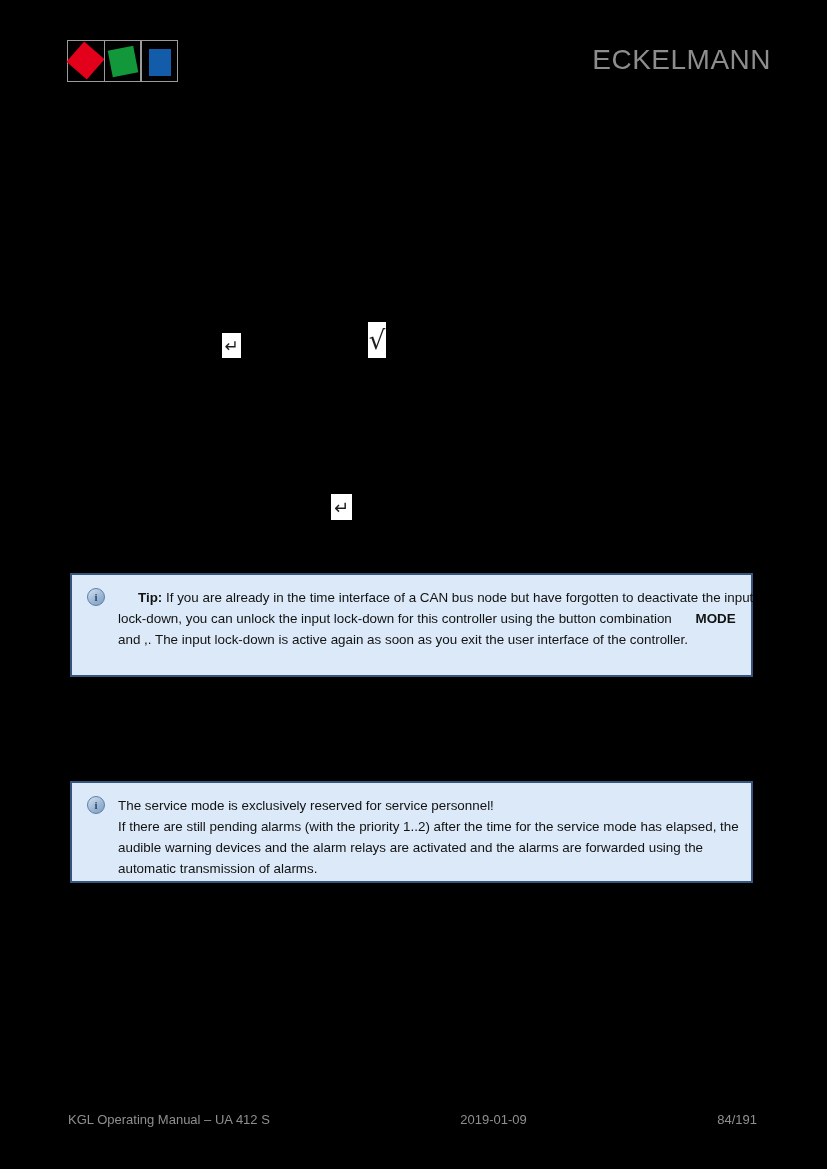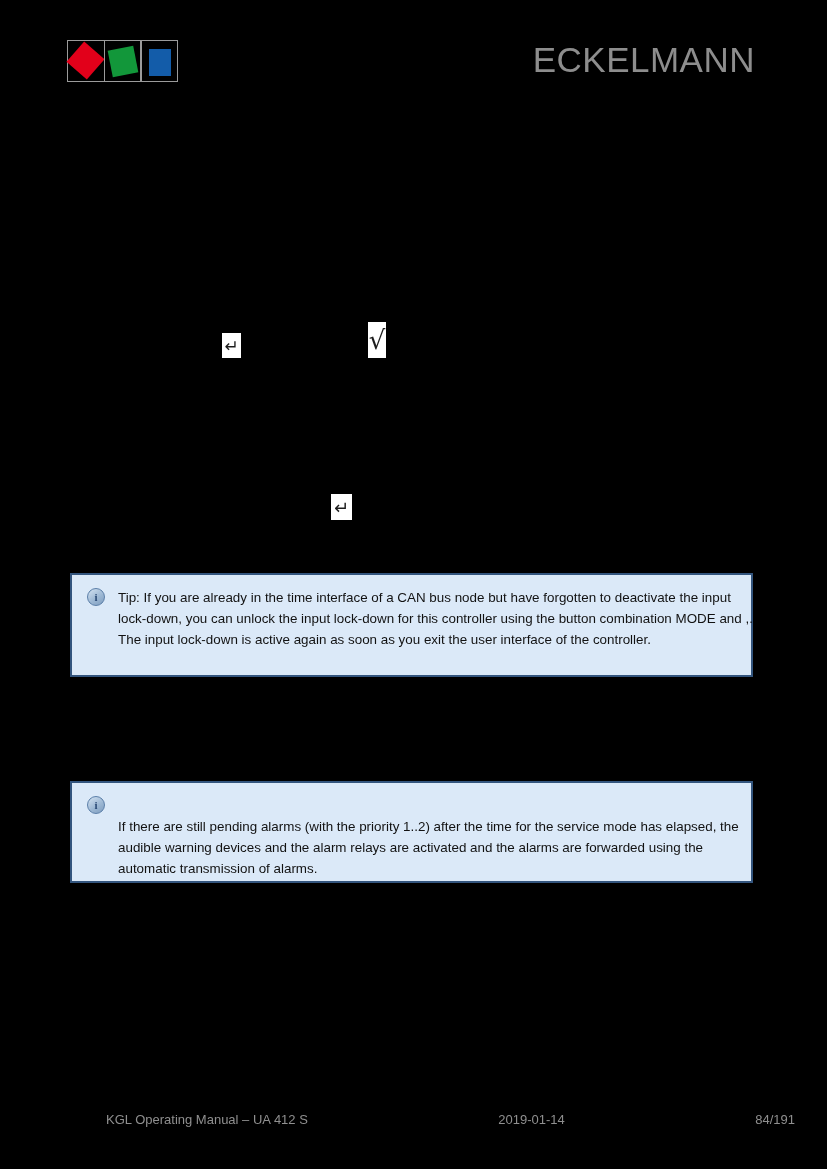--- a/index.html
+++ b/index.html
@@ -20,22 +20,22 @@
     border:1.5px solid #9b9b9b;
     margin-right:-1.5px;
     position:relative;
     overflow:visible;
   }
   .logo-sq{position:absolute;}
   .logo-sq.red{width:27px;height:27px;left:4px;top:6px;transform:rotate(41deg);background:#e2001a;}
   .logo-sq.green{width:26px;height:27px;left:5px;top:7px;transform:rotate(-11deg);background:#12973a;}
   .logo-sq.blue{width:22px;height:27px;left:8px;top:8px;background:#135ca9;}
   .brand{
-    position:absolute;top:41px;right:72px;
-    font-size:35px;line-height:38px;
+    position:absolute;top:41px;right:56px;
+    font-size:28px;line-height:38px;
     color:#8d8d8d;
     letter-spacing:0.5px;
     font-weight:400;
   }
   
   .key-icon{
     position:absolute;
     background:#ffffff;
     color:#1c1c1c;
     display:flex;align-items:center;justify-content:center;
@@ -63,26 +63,26 @@
     color:#2b4a75;
     font-family:"Liberation Serif",serif;
     font-weight:bold;font-size:11px;line-height:16px;
     text-align:center;
     box-sizing:content-box;
   }
   .note-text{
     font-size:13.4px;line-height:21px;
     width:636px;
   }
-  .b{font-weight:normal;}
+  .b{font-weight:bold;margin-left:20px;}
   
   .footer{
     position:absolute;left:68px;top:1112px;width:689px;
     display:flex;justify-content:space-between;align-items:center;
-    color:#8f8f8f;font-size:13px;line-height:16px;margin-left:38px;
+    color:#8f8f8f;font-size:13px;line-height:16px;
   }
 </style>
 </head>
 <body>
 
 <div id="canvas">
 
   <div class="logo">
     <div class="logo-cell">
       <div class="logo-sq red"></div>
@@ -106,25 +106,25 @@
       <div class="note-text">
         <span class="b">Tip:</span><span> If you are already in the time interface of a CAN bus node but have forgotten to deactivate the input lock-down, you can unlock the input lock-down for this controller using the button combination </span><span class="b">MODE</span><span> and ,. The input lock-down is active again as soon as you exit the user interface of the controller.</span>
       </div>
     </div>
   </div>
 
   <div class="note-box service">
     <div class="note-inner">
       <span class="info-icon">i</span>
       <div class="note-text">
-        <br>
+        <span>The service mode is exclusively reserved for service personnel!</span><br>
         <span>If there are still pending alarms (with the priority 1..2) after the time for the service mode has elapsed, the audible warning devices and the alarm relays are activated and the alarms are forwarded using the automatic transmission of alarms.</span>
       </div>
     </div>
   </div>
 
   <div class="footer">
     <span>KGL Operating Manual – UA 412 S</span>
-    <span>2019-01-14</span>
+    <span>2019-01-09</span>
     <span>84/191</span>
   </div>
 
 </div>
 
 </body></html>

